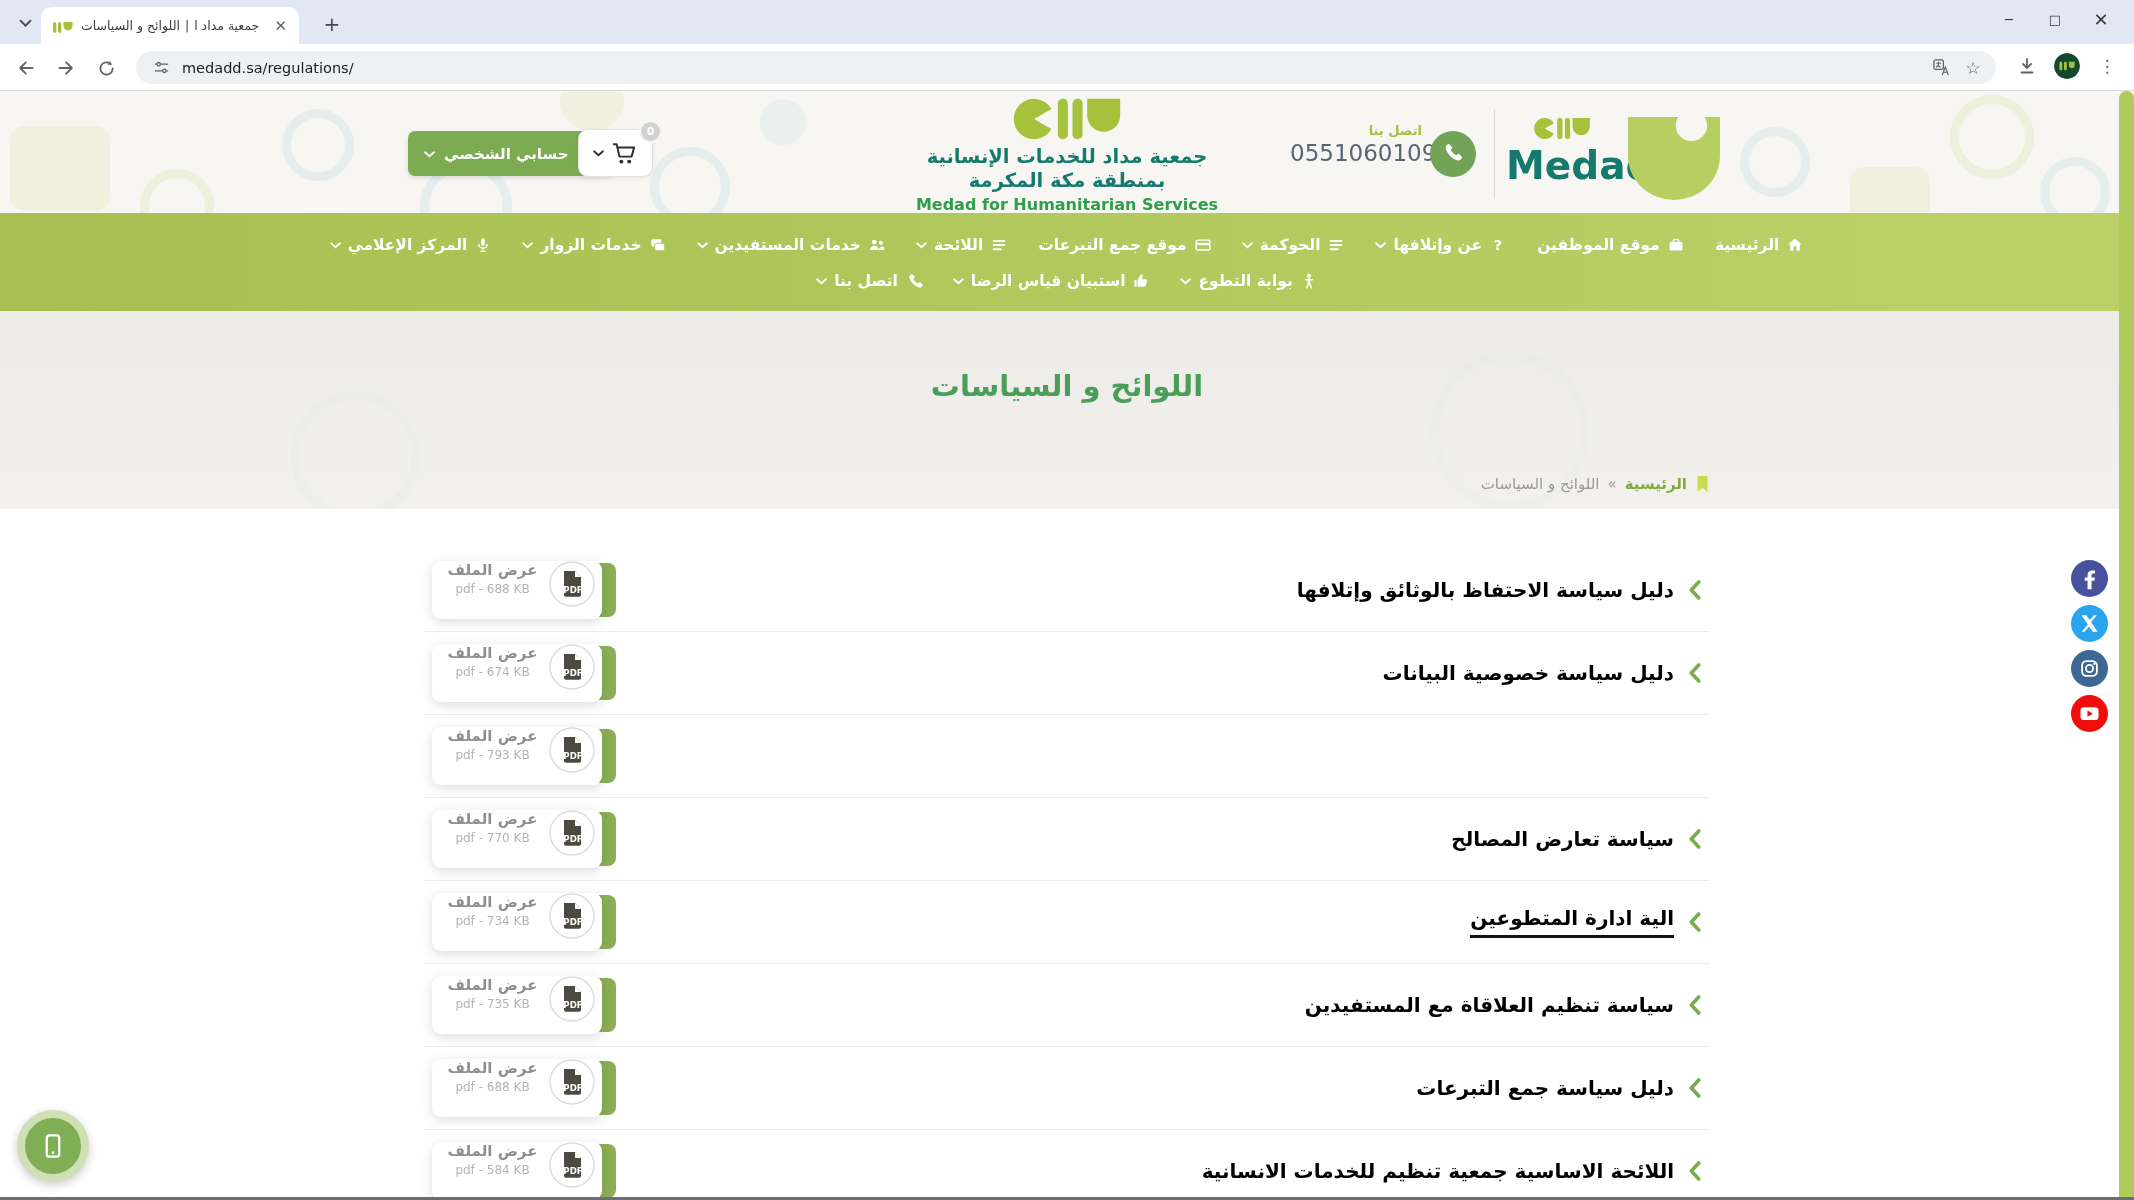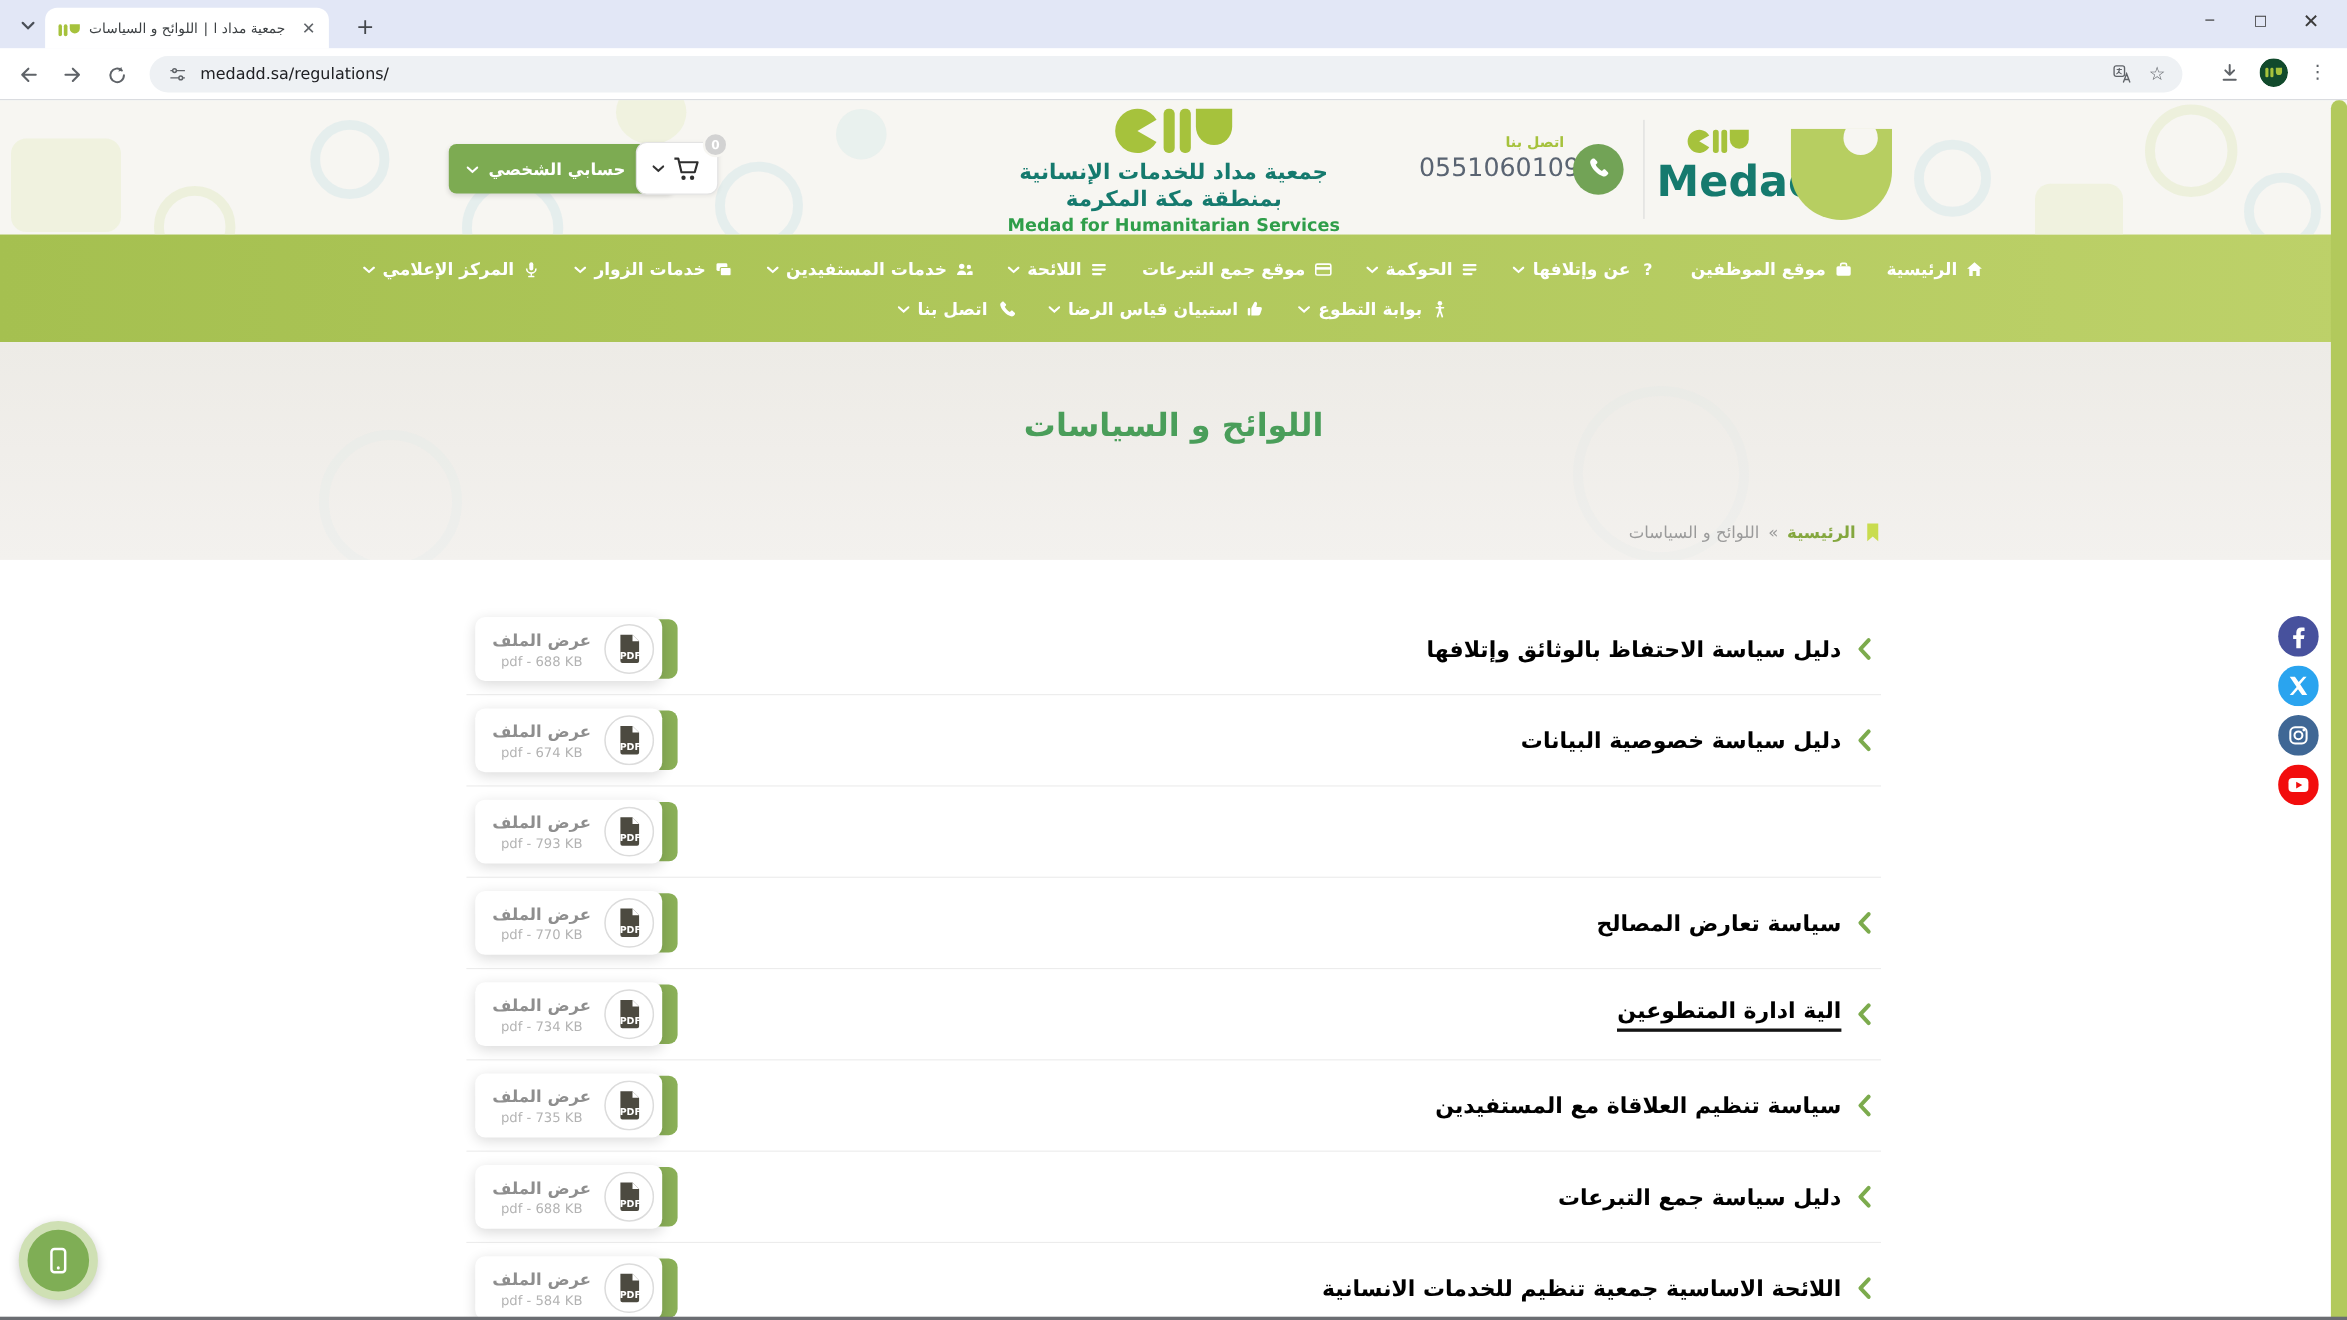--- a/index.html
+++ b/index.html
@@ -13,21 +13,21 @@
   .tab-favicon { width:20px; height:13px; flex-shrink:0; }
   .tab-title { flex:1; display:flex; gap:5px; align-items:center; font-size:12.5px; color:#3c4043; white-space:nowrap; overflow:hidden; }
   .tab-close { font-size:15px; color:#5f6368; cursor:pointer; padding:0 2px; }
   .newtab { position:absolute; left:318px; top:10px; font-size:20px; color:#44474c; width:28px; height:28px; display:flex; align-items:center; justify-content:center; cursor:pointer; }
   .win-controls { position:absolute; right:10px; top:4px; display:flex; }
   .win-btn { width:46px; height:30px; display:flex; align-items:center; justify-content:center; color:#3b3b3b; font-size:13px; cursor:pointer; }
   .win-btn.close { font-size:18px; }
 
   .toolbar { position:absolute; top:44px; left:0; right:0; height:47px; background:#fff; border-bottom:1px solid #dadce0; z-index:50; }
   .nav-ico { position:absolute; top:10px; width:28px; height:28px; display:flex; align-items:center; justify-content:center; cursor:pointer; }
-  .urlbar { position:absolute; left:136px; right:150px; top:7px; height:33px; background:#eef1f4; border-radius:17px; display:flex; align-items:center; padding:0 12px 0 14px; gap:10px; }
+  .urlbar { position:absolute; left:136px; right:138px; top:7px; height:33px; background:#eef1f4; border-radius:17px; display:flex; align-items:center; padding:0 12px 0 14px; gap:10px; }
   .url-text { font-size:14.5px; color:#202124; flex:1; direction:ltr; text-align:left; }
   .pill-ico { width:22px; height:22px; display:flex; align-items:center; justify-content:center; cursor:pointer; color:#5f6368; font-size:17px; }
   .tb-right { position:absolute; right:14px; top:9px; display:flex; gap:14px; align-items:center; }
   .tb-right .pill-ico { width:26px; height:26px; }
   .avatar-ico { width:26px; height:26px; border-radius:50%; overflow:hidden; }
 
   
   .page { position:absolute; top:91px; left:0; right:0; bottom:0; background:#fff; overflow:hidden; }
 
   
@@ -74,21 +74,21 @@
   
   .content { background:#fff; padding-top:40px; }
   .doc-list { width:1286px; margin:0 auto; }
   .doc-row { height:83px; display:flex; align-items:center; justify-content:space-between; border-bottom:1px solid #ececec; padding:0 8px; }
   .doc-right { display:flex; direction:rtl; align-items:center; gap:13px; }
   .doc-chevron { width:15px; height:22px; display:flex; }
   .doc-title { font-size:20px; font-weight:bold; color:#000000; cursor:pointer; }
   .doc-title.underlined { border-bottom:3px solid #141414; padding-bottom:5px; }
   .doc-card-wrap { position:relative; width:170px; height:58px; flex-shrink:0; }
   .doc-strip { position:absolute; right:-14px; top:2px; width:24px; height:54px; background:var(--card-strip); border-radius:8px; }
-  .doc-card { position:absolute; inset:0; background:#fff; border-radius:9px; box-shadow:0 3px 12px rgba(0,0,0,.14); display:flex; align-items:center; padding:0 7px 0 10px; gap:6px; cursor:pointer; }
+  .doc-card { position:absolute; inset:0; background:#fff; border-radius:9px; box-shadow:0 3px 12px rgba(0,0,0,.14); display:flex; align-items:flex-start; padding:0 7px 0 10px; gap:6px; cursor:pointer; }
   .doc-texts { flex:1; text-align:center; }
   .doc-view { font-size:15px; font-weight:bold; color:#8e8e8e; }
   .doc-size { font-size:12px; color:#b3b3b3; margin-top:3px; direction:ltr; }
   .pdf-circle { width:46px; height:46px; flex-shrink:0; }
 
   
   .social-stack { position:absolute; right:26px; top:469px; display:flex; flex-direction:column; gap:8px; z-index:20; }
   .social-btn { width:37px; height:37px; cursor:pointer; }
   .scrollbar-thumb { position:absolute; right:0; top:0; bottom:0; width:15px; background:#b2c95c; border-radius:8px 8px 0 0; z-index:30; }
   .fab { position:absolute; left:17px; top:1019px; width:72px; height:72px; border-radius:50%; background:#7fae55; border:8px solid #cfe0b4; box-shadow:0 3px 10px rgba(0,0,0,.2); display:flex; align-items:center; justify-content:center; cursor:pointer; z-index:20; }

